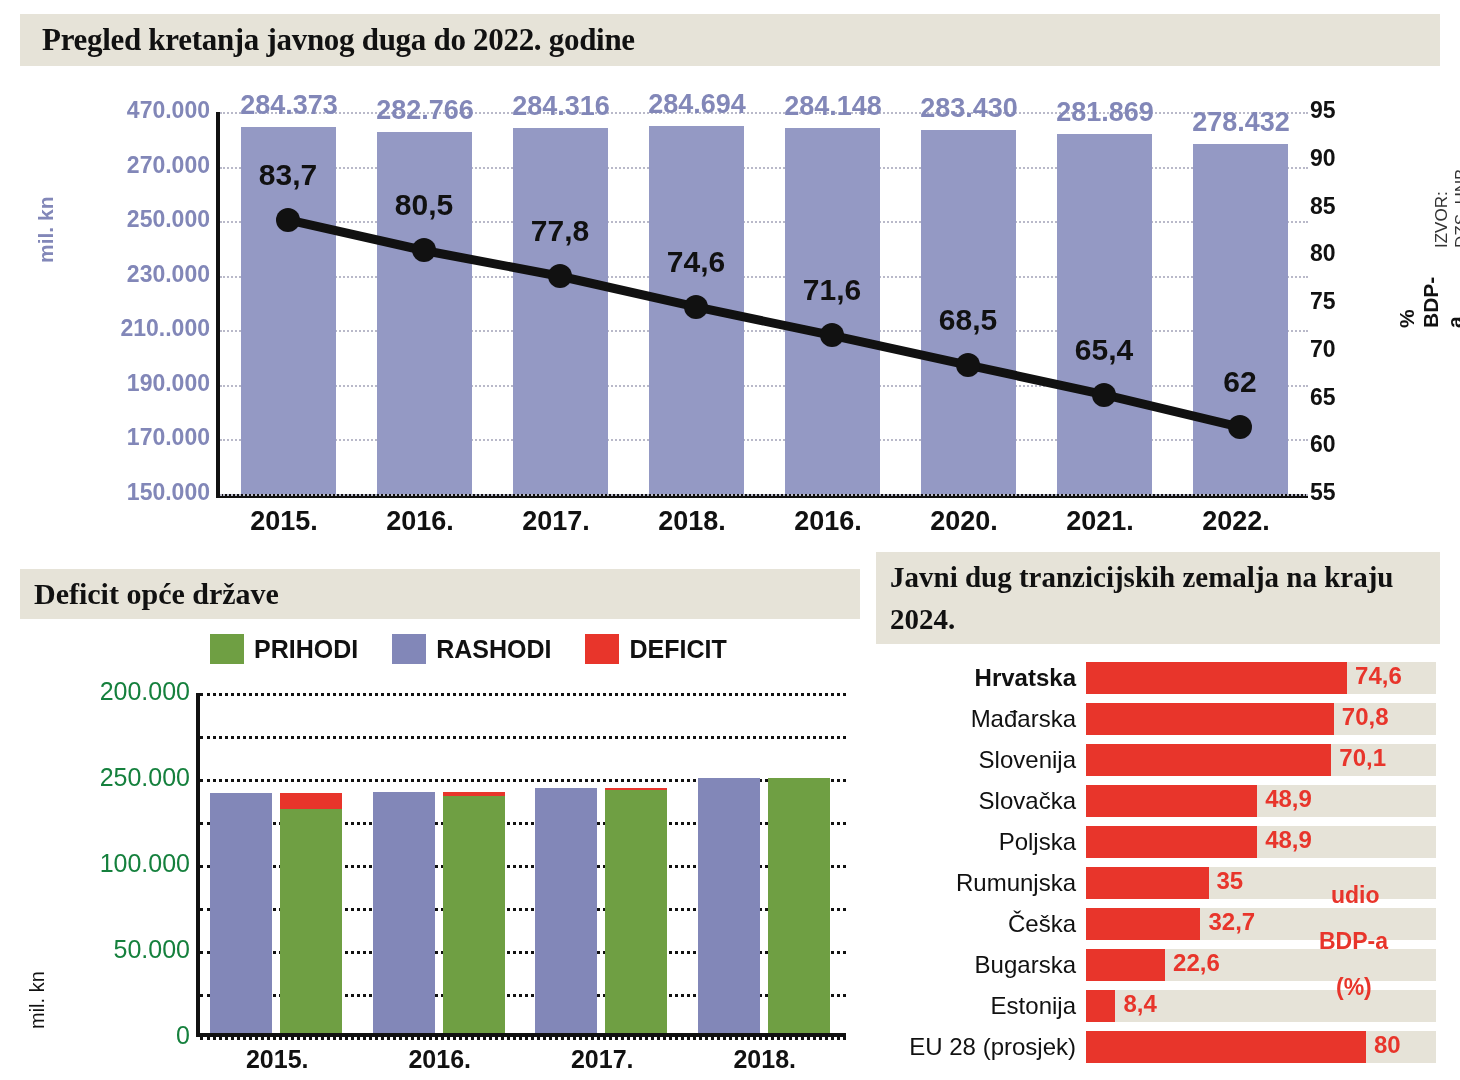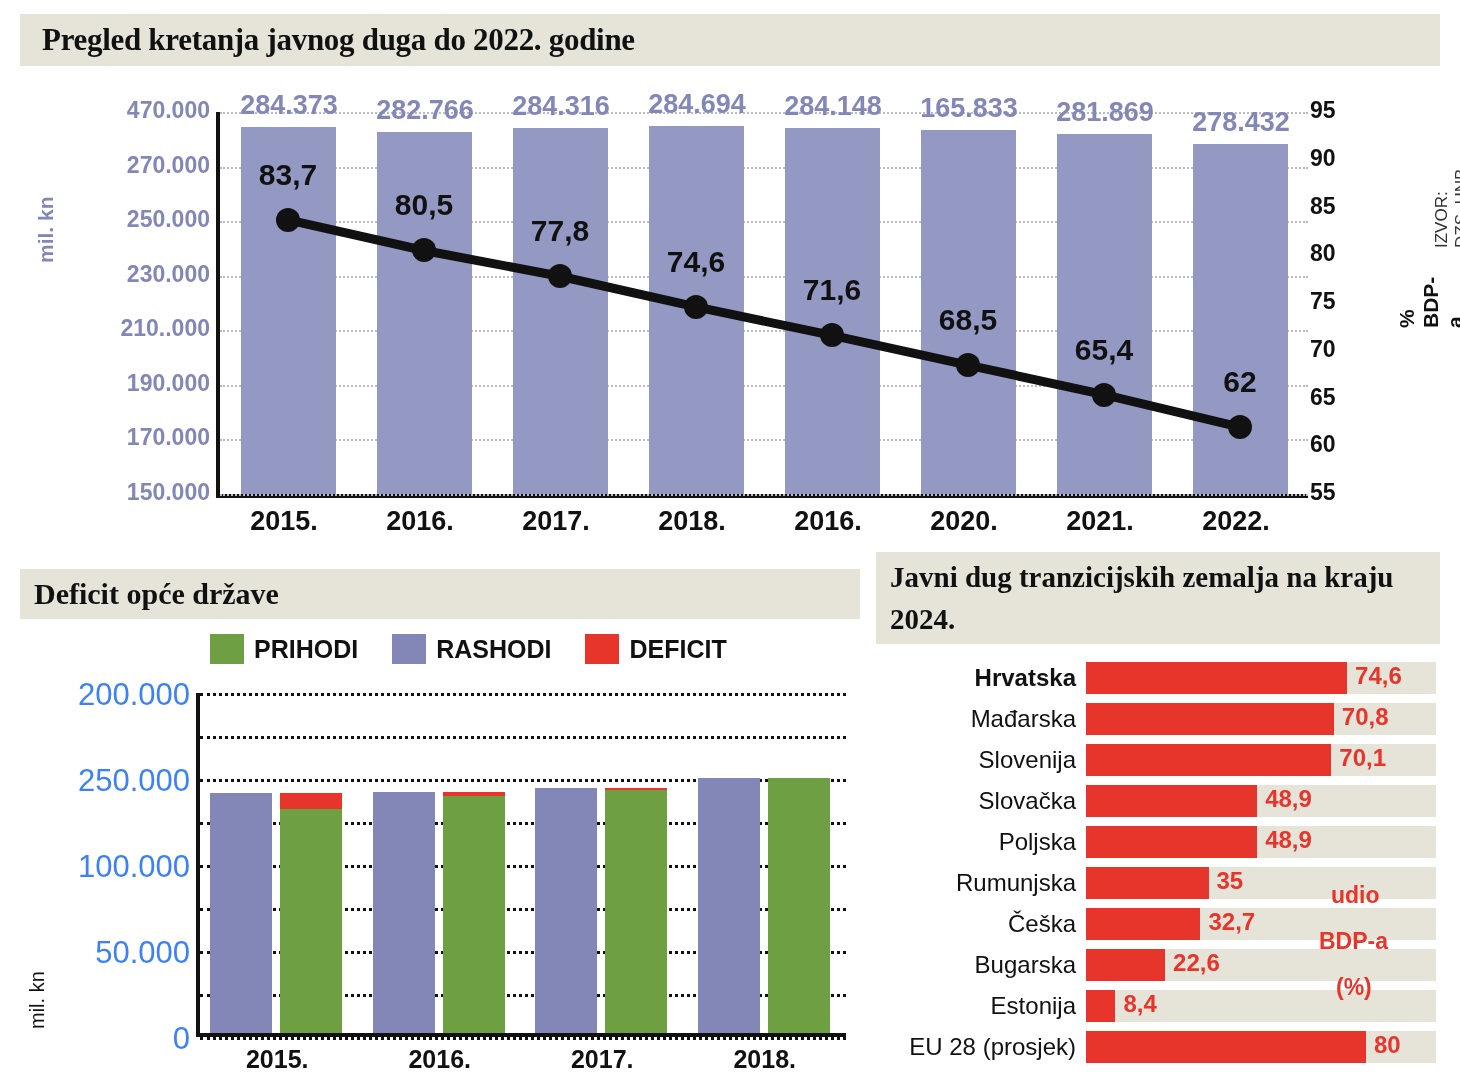--- a/index.html
+++ b/index.html
@@ -84,21 +84,21 @@
   #legend{position:absolute;left:190px;top:62px;height:36px;display:flex;gap:34px;align-items:center;}
   .lg{display:flex;align-items:center;gap:10px;}
   .lg .sw{width:34px;height:30px;display:inline-block;}
   .lg span.t{font-weight:bold;font-size:25px;color:#111;}
   .bl-ylabel{
     position:absolute;left:6px;top:460px;
     transform:rotate(-90deg);transform-origin:left top;
     color:#111;font-size:20px;
   }
   #bl-axis{position:absolute;left:20px;top:112px;width:150px;}
-  #bl-axis div{position:absolute;right:0;width:150px;text-align:right;font-size:31px;color:#3b82f6;}
+  #bl-axis div{position:absolute;right:0;width:150px;text-align:right;font-size:25px;color:#15803d;}
   #bl-plot{
     position:absolute;left:176px;top:124px;width:650px;height:344px;
     border-left:4px solid #111;border-bottom:4px solid #111;box-sizing:border-box;
   }
   .bl-grid{position:absolute;left:0;width:100%;border-top:3px dotted #111;}
   .sbar{position:absolute;bottom:0;width:62px;}
   .seg{position:absolute;width:100%;left:0;}
   #bl-xlabels{position:absolute;left:176px;top:476px;width:650px;}
   #bl-xlabels div{position:absolute;width:150px;text-align:center;font-weight:bold;font-size:25px;color:#111;}
   
@@ -192,21 +192,21 @@
         <div class="pt" style="left: 476px; top: 194.82px;"></div>
         <div class="pt-val" style="left: 476px; top: 132.82px;">74,6</div>
         <div class="bar-col" style="left: 565px;">
           <div class="bar" style="height: 366.032px; background: rgb(148, 153, 196);"></div>
           <div class="bar-val" style="bottom: 372.032px;">284.148</div>
         </div>
         <div class="pt" style="left: 612px; top: 223.47px;"></div>
         <div class="pt-val" style="left: 612px; top: 161.47px;">71,6</div>
         <div class="bar-col" style="left: 701px;">
           <div class="bar" style="height: 364.073px; background: rgb(148, 153, 196);"></div>
-          <div class="bar-val" style="bottom: 370.073px;">165.833</div>
+          <div class="bar-val" style="bottom: 370.073px;">283.430</div>
         </div>
         <div class="pt" style="left: 748px; top: 253.075px;"></div>
         <div class="pt-val" style="left: 748px; top: 191.075px;">68,5</div>
         <div class="bar-col" style="left: 837px;">
           <div class="bar" style="height: 359.814px; background: rgb(148, 153, 196);"></div>
           <div class="bar-val" style="bottom: 365.814px;">281.869</div>
         </div>
         <div class="pt" style="left: 884px; top: 282.68px;"></div>
         <div class="pt-val" style="left: 884px; top: 220.68px;">65,4</div>
         <div class="bar-col" style="left: 973px;">

